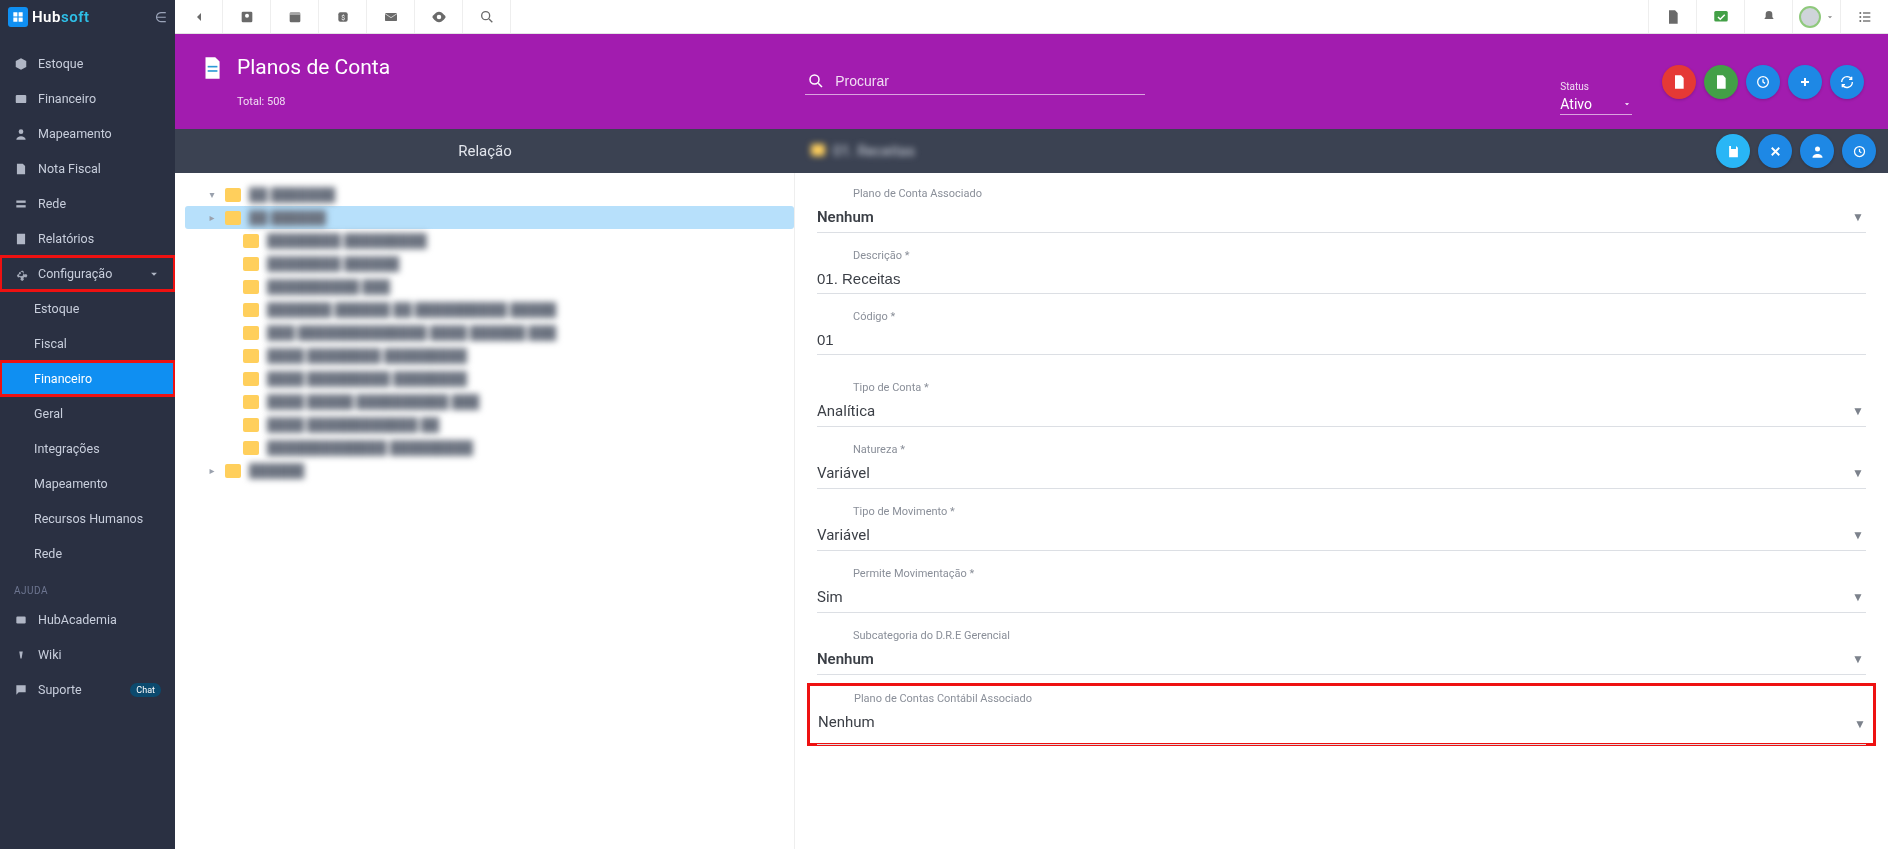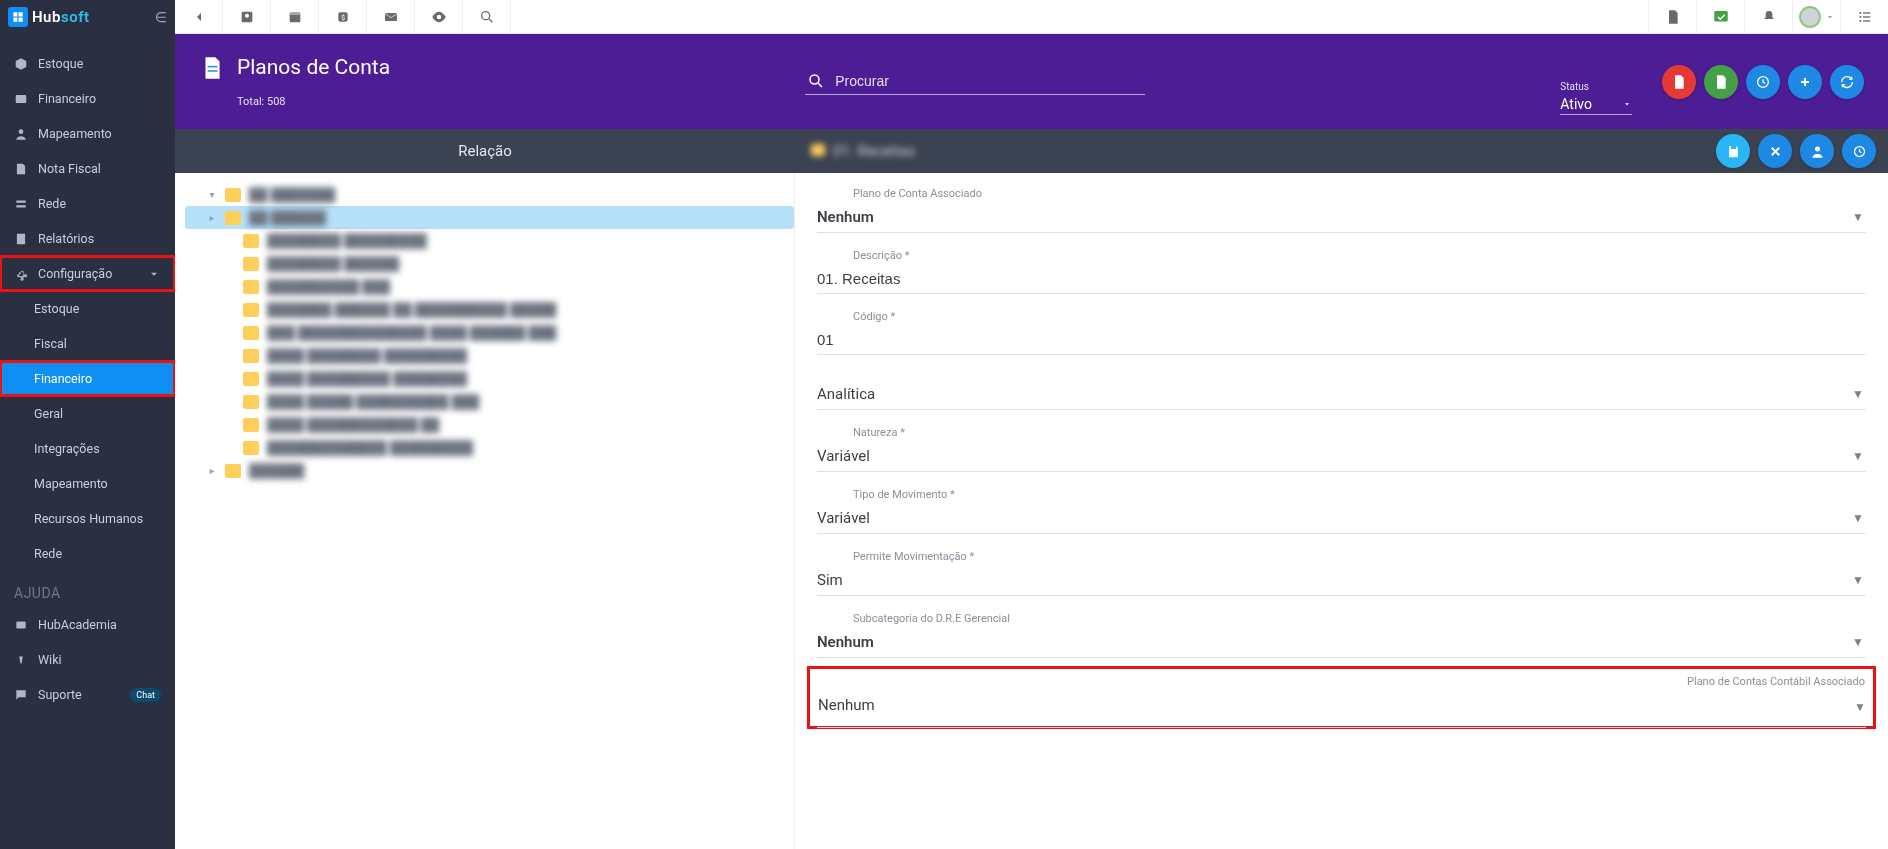--- a/index.html
+++ b/index.html
@@ -13,33 +13,33 @@
   .logo-text .hub { color:#fff; }
   .logo-text .soft { color:#2ebfe7; }
   .nav { flex:1; overflow:auto; padding-top:12px;}
   .nav-item { display:flex; align-items:center; gap:10px; padding:10px 14px; cursor:pointer; font-size:12.5px; color:#c8cedc;}
   .nav-item svg { width:14px; height:14px; opacity:.85;}
   .nav-item.has-children { justify-content:space-between; }
   .nav-item .lbl-wrap{display:flex;align-items:center;gap:10px;}
   .nav-sub { }
   .nav-sub .nav-item { padding-left:34px; font-size:12.5px;}
   .nav-sub .nav-item.active { background:#0f8ff2; color:#fff; }
-  .nav-section-title{ padding:14px 14px 6px; font-size:14px; letter-spacing:.5px; color:#6d7590;}
+  .nav-section-title{ padding:14px 14px 6px; font-size:10px; letter-spacing:.5px; color:#6d7590;}
   .chat-badge{ background:#0c4a6e; color:#fff; font-size:9px; padding:2px 6px; border-radius:8px; margin-left:auto;}
   .highlight-red{ outline:3px solid #e11; outline-offset:-2px; }
   
   .main { flex:1; display:flex; flex-direction:column; min-width:0;}
   
   .topbar{ height:34px; background:#fff; border-bottom:1px solid #e4e4e4; display:flex; align-items:stretch;}
   .topbar .tbtn{ width:48px; display:flex; align-items:center; justify-content:center; border-right:1px solid #eee; color:#6a6a6a; cursor:pointer;}
   .topbar .spacer{flex:1;}
   .topbar .rbtn{ width:48px; display:flex;align-items:center;justify-content:center; border-left:1px solid #eee; color:#6a6a6a; cursor:pointer;}
   .avatar{ width:22px;height:22px; border-radius:50%; background:#cfd4da; border:2px solid #8fc97c;}
   
-  .page-header{ background:#4c1d95; color:#fff; padding:14px 24px 14px 24px; display:flex; align-items:center; gap:22px;}
+  .page-header{ background:#a21caf; color:#fff; padding:14px 24px 14px 24px; display:flex; align-items:center; gap:22px;}
   .page-header .title-wrap{ display:flex; align-items:flex-start; gap:12px;}
   .page-header h1{ font-size:21px; font-weight:400;}
   .page-header .subtitle{ font-size:11px; opacity:.85; margin-top:16px;}
   .page-header .search-wrap{ flex:1; display:flex; justify-content:center;}
   .page-header .search-field{ display:flex; align-items:center; gap:10px; border-bottom:1px solid rgba(255,255,255,.6); width:340px; padding:4px 2px;justify-content:flex-end;}
   .page-header .search-field input{ background:transparent; border:none; color:#fff; outline:none; font-size:14px; flex:1;}
   .page-header .search-field input::placeholder{ color:rgba(255,255,255,.85);}
   .status-box{ display:flex; flex-direction:column; gap:2px; margin-right:8px;}
   .status-box .lbl{ font-size:10px; opacity:.85;margin-top:33px;}
   .status-select{ display:flex;align-items:center;gap:30px;border-bottom:1px solid rgba(255,255,255,.6); padding:2px 0; font-size:14px; cursor:pointer;}
@@ -62,21 +62,21 @@
   .indent-1{ padding-left:22px;} .indent-2{ padding-left:40px;}
   
   .form-pane{ flex:1; padding:14px 22px 24px 22px; overflow:auto;}
   .field{ margin-bottom:16px; }
   .field label{ display:block; font-size:11px; color:#8a8f99; margin-bottom:4px;margin-left:36px;}
   .field label .req::after{ content:" *"; color:#8a8f99;}
   .field .value{ border-bottom:1px solid #dcdfe4; padding:4px 2px 6px 0; display:flex; align-items:center; justify-content:space-between; font-size:15px; color:#3b3f46;}
   .field .value.bold{ font-weight:600;}
   .field .value input{ border:none; outline:none; font-size:15px; color:#3b3f46; flex:1; background:transparent;}
   .field .drop-icon{ color:#7c828c; font-size:12px;}
-  .outline-red{ border:3px solid #e11; padding:6px 8px; margin:-8px -10px 8px -10px;text-align:right;}
+  .outline-red{ border:3px solid #e11; padding:6px 8px; margin:-8px -10px 8px -10px;}
   svg{display:block;}
 </style>
 </head>
 <body>
 
 <div class="app">
 
   <aside class="sidebar">
     <div class="logo-area">
       <span class="logo-box">
@@ -449,20 +449,21 @@
         <div class="field">
           <label><span class="req">Código</span></label>
           <div class="value">
               <input type="text" value="01" style="">
             </div>
         </div>
 
         <div style="height:10px"></div>
 
         <div class="field">
+          <label><span class="req">Tipo de Conta</span></label>
           <div class="value">
               <span>Analítica</span>
               <span class="drop-icon">▼</span>
             </div>
         </div>
 
         <div class="field">
           <label><span class="req">Natureza</span></label>
           <div class="value">
               <span>Variável</span>

